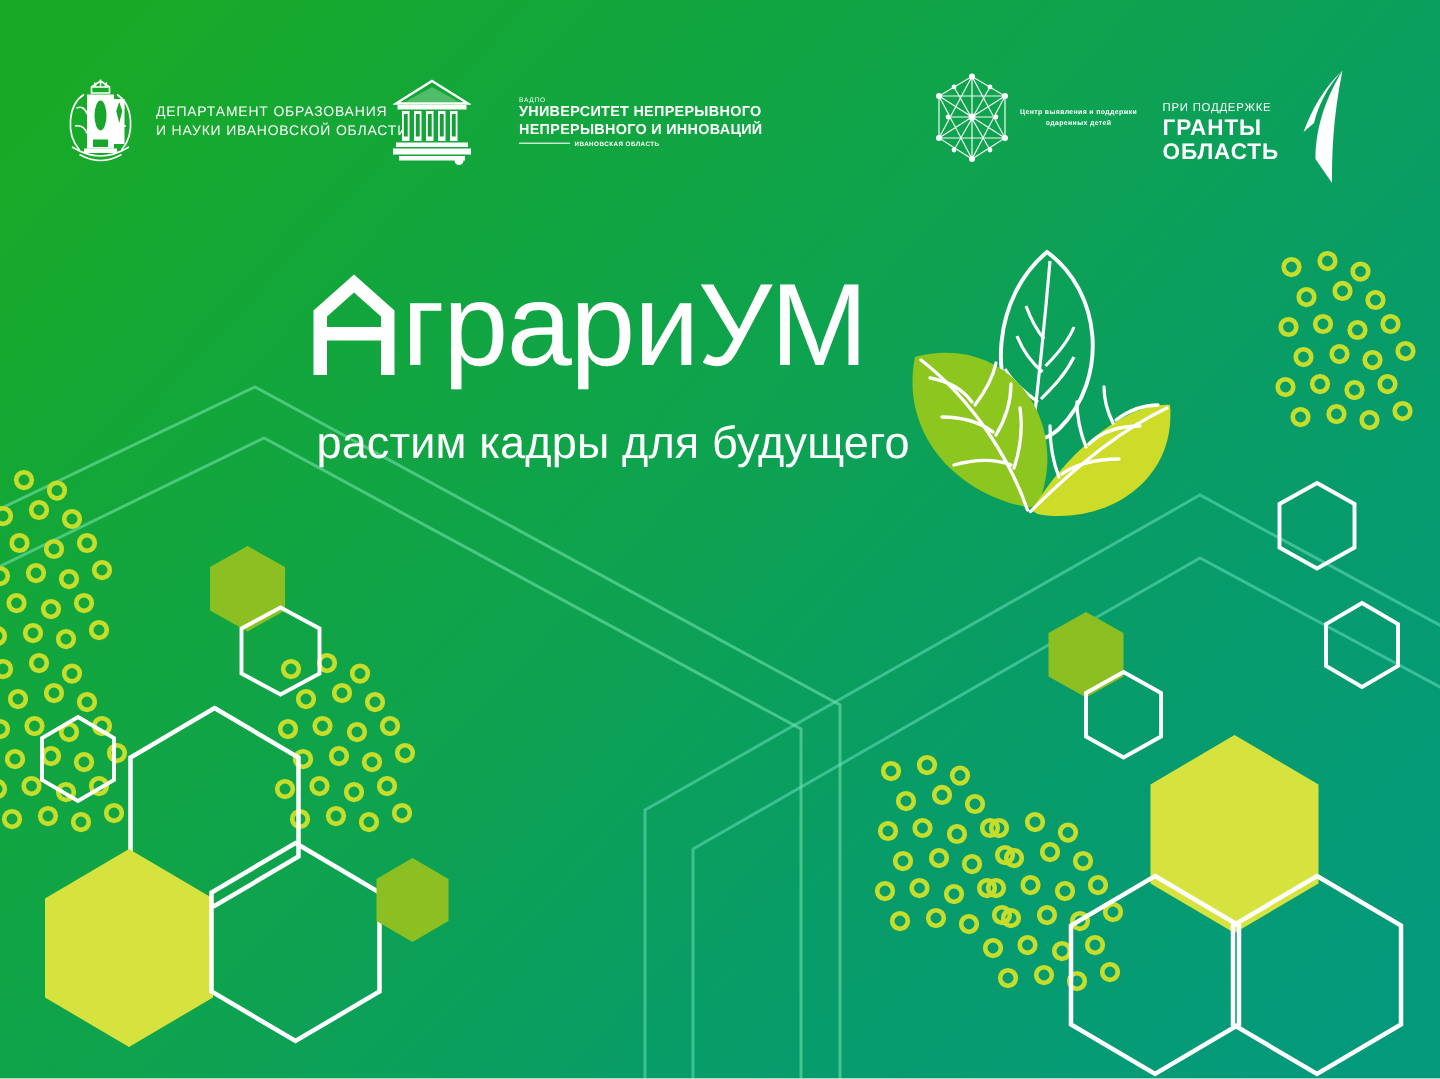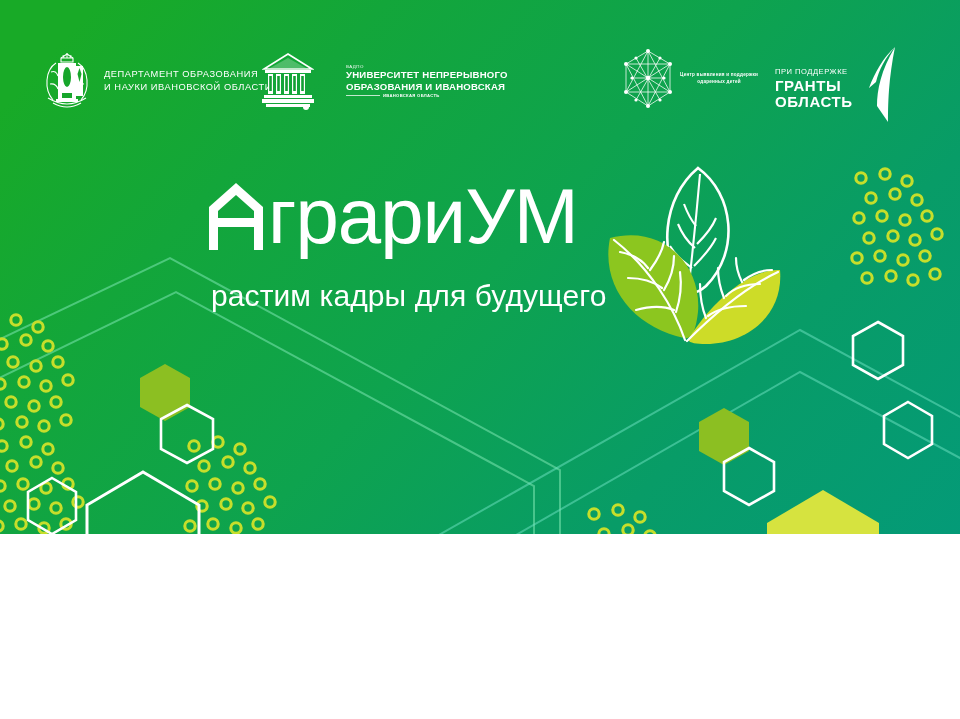--- a/index.html
+++ b/index.html
@@ -1,20 +1,20 @@
 <!DOCTYPE html>
 <html><head>
 <meta charset="utf-8">
 <style>
   html,body{margin:0;padding:0;background:#fff;}
   body{font-family:"Liberation Sans",sans-serif;}
 
   #poster{
     position:relative;
-    width:960px;height:534px;
+    width:960px;height:719px;
     overflow:hidden;
     background:linear-gradient(100deg,#16A82B 0%,#14A635 18%,#10A248 38%,#0BA05C 58%,#069B6E 78%,#049A79 100%);
   }
   #bgsvg{position:absolute;left:0;top:0;width:960px;height:719px;display:block;}
 
   
   .logos{position:absolute;left:0;top:0;width:960px;height:135px;}
   .logo{position:absolute;display:flex;align-items:center;}
 
   .logo-dep{left:40px;top:50px;}
@@ -193,21 +193,21 @@
           <rect x="39.2" y="24" width="2.6" height="15"></rect>
         </g>
         <rect x="2" y="43" width="48" height="3" fill="#ffffff"></rect>
         <rect x="0" y="47" width="52" height="4" fill="#ffffff"></rect>
         <rect x="4" y="52" width="44" height="3" fill="#ffffff"></rect>
         <circle cx="44" cy="55" r="3" fill="#ffffff"></circle>
       </svg>
       <div class="uni-txt">
         <div class="uni-pre">ВАДПО</div>
         <div class="uni-l1">УНИВЕРСИТЕТ НЕПРЕРЫВНОГО</div>
-        <div class="uni-l2">ОБРАЗОВАНИЯ И ИВАНОВСКАЯ</div>
+        <div class="uni-l2">НЕПРЕРЫВНОГО И ИННОВАЦИЙ</div>
         <div class="uni-reg">
           <span class="uni-rule"></span>
           <span>ИВАНОВСКАЯ ОБЛАСТЬ</span>
         </div>
       </div>
     </div>
 
     <div class="logo logo-sol">
       <svg width="60" height="62" viewBox="0 0 60 62">
         <g stroke="#ffffff" stroke-width="0.8" fill="none" opacity="0.95">

